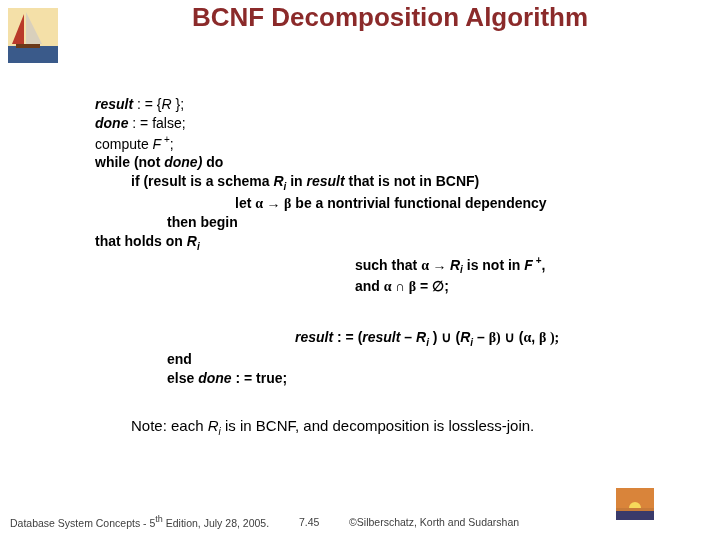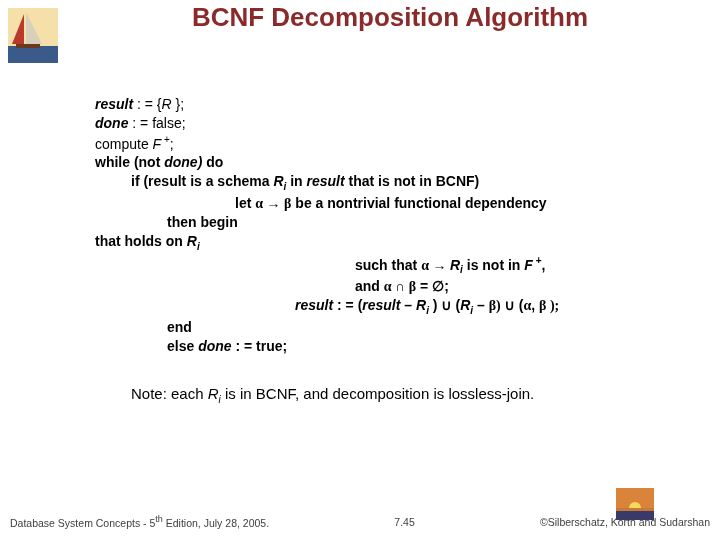--- a/index.html
+++ b/index.html
@@ -33,42 +33,41 @@
     left: 95px;
     right: 20px;
     font-size: 14px;
     line-height: 1.35;
     color: #000;
   }
   .algo-line { white-space: nowrap; }
   .indent1 { padding-left: 36px; }
   .indent2 { padding-left: 72px; }
   .indent3 { padding-left: 140px; }
-  .indent4 { padding-left: 200px; }
+  .indent4 { padding-left: 200px; margin-top: 32px; }
   .indent5 { padding-left: 260px; }
   .sub-i { font-style: italic; font-size: 10px; vertical-align: sub; }
   .sup-plus { font-size: 10px; vertical-align: super; }
   .sup-th { font-size: 9px; vertical-align: super; }
   .ital { font-style: italic; }
   .bold { font-weight: bold; }
   .sym { font-family: "Times New Roman", serif; }
   .note {
     margin-top: 28px;
     font-size: 15px;
     margin-left: 36px;
   }
   .footer {
     position: absolute;
     bottom: 10px;
     left: 0;
     right: 0;
     height: 40px;
     display: flex;
     align-items: flex-end;
-    justify-content: space-between;
     font-size: 10.5px;
     color: #404040;
     padding: 0 10px 2px 10px;
   }
   .footer-center { text-align: center; flex: 0 0 80px; }
   .footer-right { text-align: right; }
   .sunset-icon {
     position: absolute;
     bottom: 20px;
     right: 66px;

